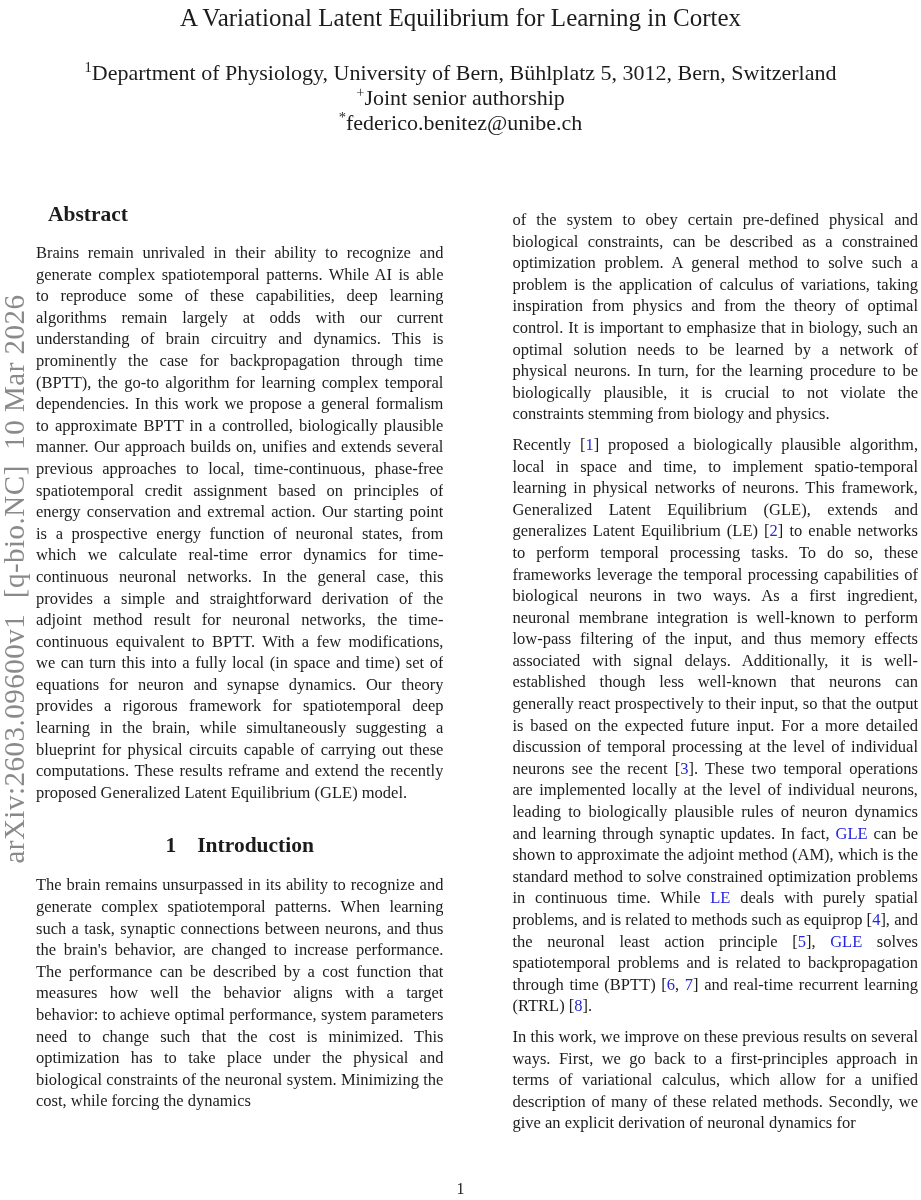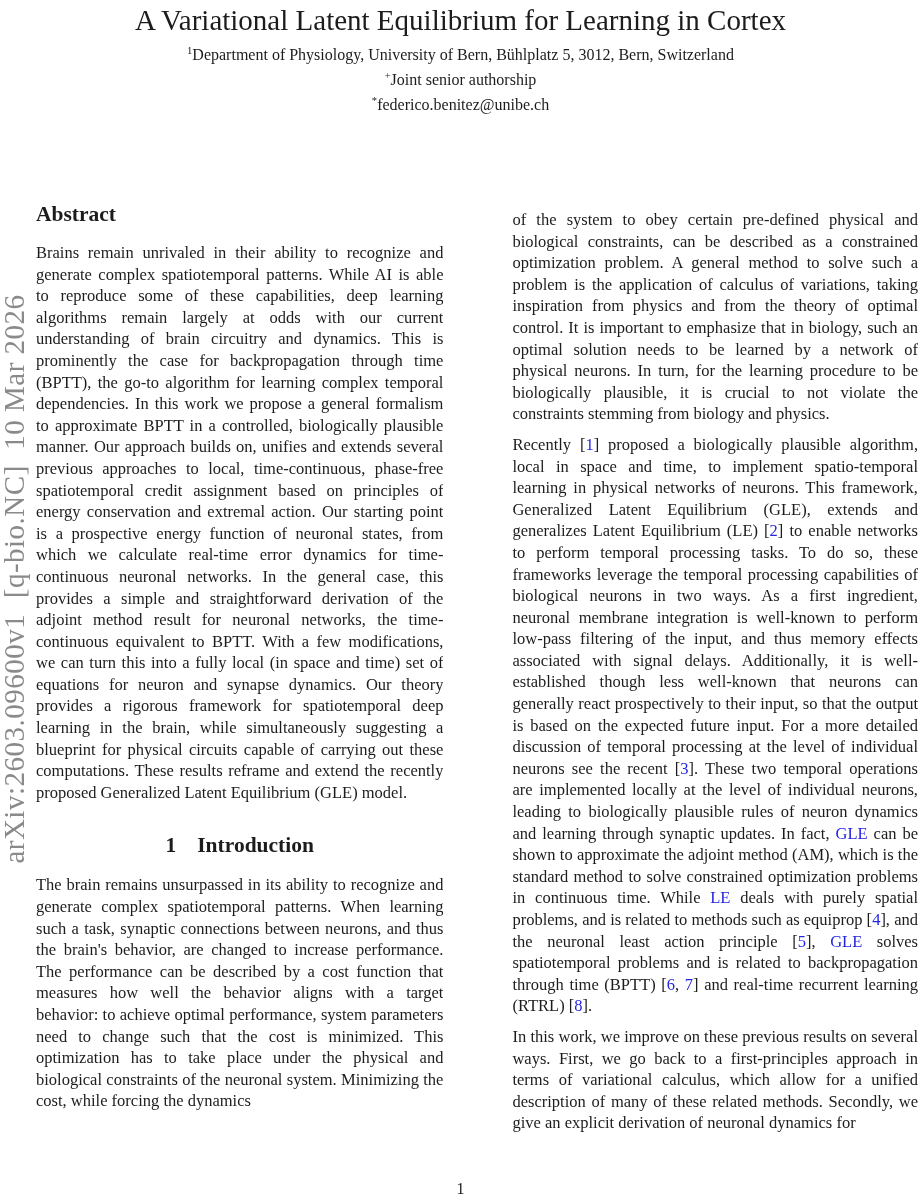--- a/index.html
+++ b/index.html
@@ -31,30 +31,30 @@
     text-align:center;
     white-space:nowrap;
   }
   
   .header{
     position:absolute;top:0;left:0;width:100%;
     text-align:center;
   }
   .title{
     margin:4px 0 0;
-    font-size:29px;
+    font-size:25px;
     font-weight:400;
   }
   .authors{
     margin-top:21px;
     font-size:18px;
   }
   .affil-block{
-    margin-top:5px;
-    font-size:16px;
+    margin-top:28px;
+    font-size:22px;
     line-height:25px;
   }
   sup{font-size:66%;line-height:0;}
   
   .columns{
     position:absolute;
     top:202px;left:36px;
     width:882px;height:965px;
     display:flex;
     gap:32px;
@@ -64,21 +64,21 @@
   .col-right{width:424px;padding-top:7px;margin-left:37px;}
   .para{
     margin:0 0 9px;
     text-align:justify;
     font-size:16.5px;
     line-height:21.6px;
     hyphens:auto;
     -webkit-hyphens:auto;
   }
   .abstract-h{
-    margin:0 0 15px;
+    margin:0 12px 15px;
     font-size:21.5px;
     font-weight:700;
   }
   .section-h{
     margin:30px 0 16px;
     font-size:21.5px;
     font-weight:700;
     text-align:center;
   }
   .sec-num{margin-right:21px;}

